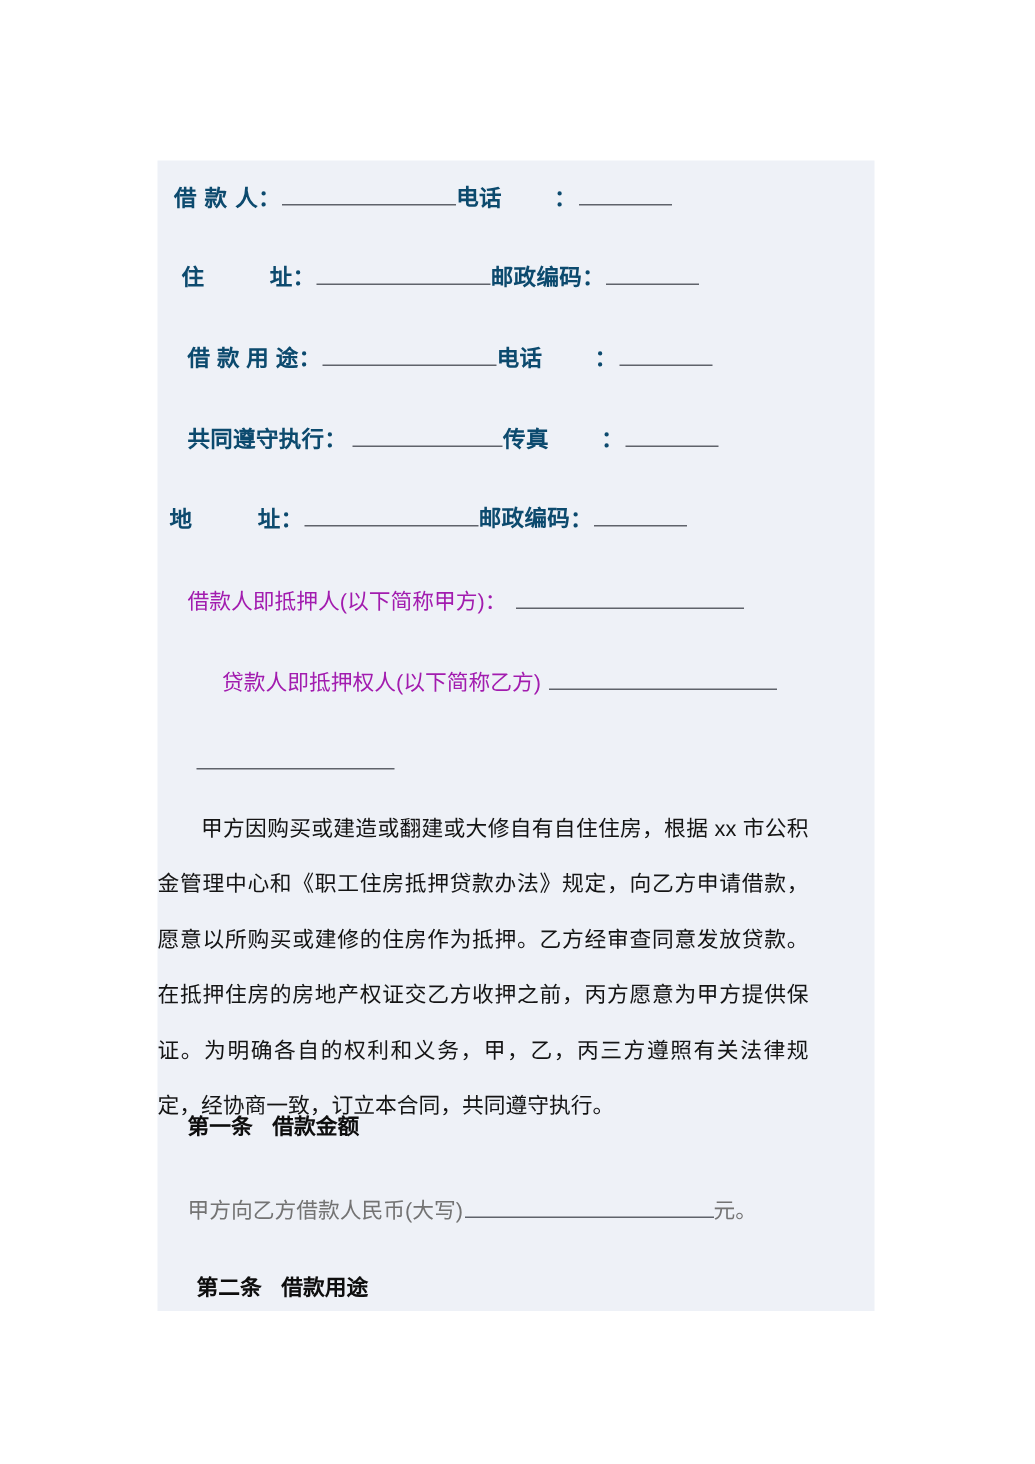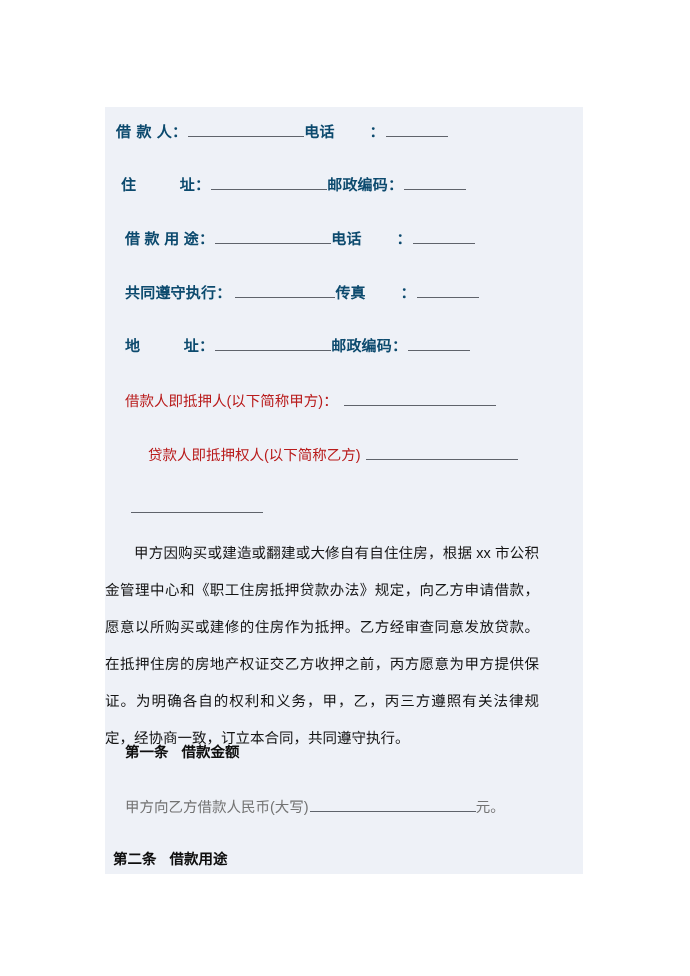--- a/index.html
+++ b/index.html
@@ -72,21 +72,21 @@
   .gapword {
     display: inline-block;
     text-align: justify;
     text-align-last: justify;
     width: 50px;
   }
 
   
   .party-row {
     font-size: 14.5px;
-    color: #b91c1c;
+    color: #a21caf;
     line-height: 1;
     white-space: nowrap;
   }
 
   
   .body-para {
     font-size: 14.5px;
     color: #141414;
     line-height: 37px;
     text-align: justify;
@@ -131,21 +131,21 @@
     </div>
 
     <div class="field-row abs" style="left:20px; top:122px;">
       <span class="lbl w4">借款用途</span><span class="colon">：</span><span class="rule r-long"></span><span>电</span><span class="gapword">话</span><span class="colon">：</span><span class="rule r-short"></span>
     </div>
 
     <div class="field-row abs" style="left:20px; top:176px;">
       <span>共同遵守执行</span><span class="colon">：</span><span class="rule r-long" style="width:100px; margin-left:4px;"></span><span>传</span><span class="gapword">真</span><span class="colon">：</span><span class="rule r-short"></span>
     </div>
 
-    <div class="field-row abs" style="left:20px; top:229px;">
+    <div class="field-row abs" style="left:8px; top:229px;">
       <span class="lbl w4">地　　址</span><span class="colon">：</span><span class="rule r-long"></span><span>邮政编码</span><span class="colon">：</span><span class="rule r-short"></span>
     </div>
 
     <div class="party-row abs" style="left:20px; top:285px;">
       <span>借款人即抵押人(以下简称甲方)：</span><span class="rule r-party" style="margin-left:6px;"></span>
     </div>
 
     <div class="party-row abs" style="left:20px; top:339px;margin-left:23px;">
       <span>贷款人即抵押权人(以下简称乙方)</span><span class="rule r-party" style="margin-left:5px;"></span>
     </div>
@@ -157,18 +157,18 @@
     <p class="body-para abs" style="left:0px; top:428px;">甲方因购买或建造或翻建或大修自有自住住房，根据 xx 市公积金管理中心和《职工住房抵押贷款办法》规定，向乙方申请借款，愿意以所购买或建修的住房作为抵押。乙方经审查同意发放贷款。在抵押住房的房地产权证交乙方收押之前，丙方愿意为甲方提供保证。为明确各自的权利和义务，甲，乙，丙三方遵照有关法律规定，经协商一致，订立本合同，共同遵守执行。</p>
 
     <div class="clause-head abs" style="left:20px; top:638px;">
       <span>第一条</span><span class="sep"></span><span>借款金额</span>
     </div>
 
     <div class="clause-body abs" style="left:20px; top:691px;">
       <span>甲方向乙方借款人民币(大写)</span><span class="rule r-amount"></span><span>元。</span>
     </div>
 
-    <div class="clause-head abs" style="left:8px; top:745px;">
+    <div class="clause-head abs" style="left:26px; top:745px;">
       <span>第二条</span><span class="sep"></span><span>借款用途</span>
     </div>
 
   </div>
 </div>
 
 </body></html>

